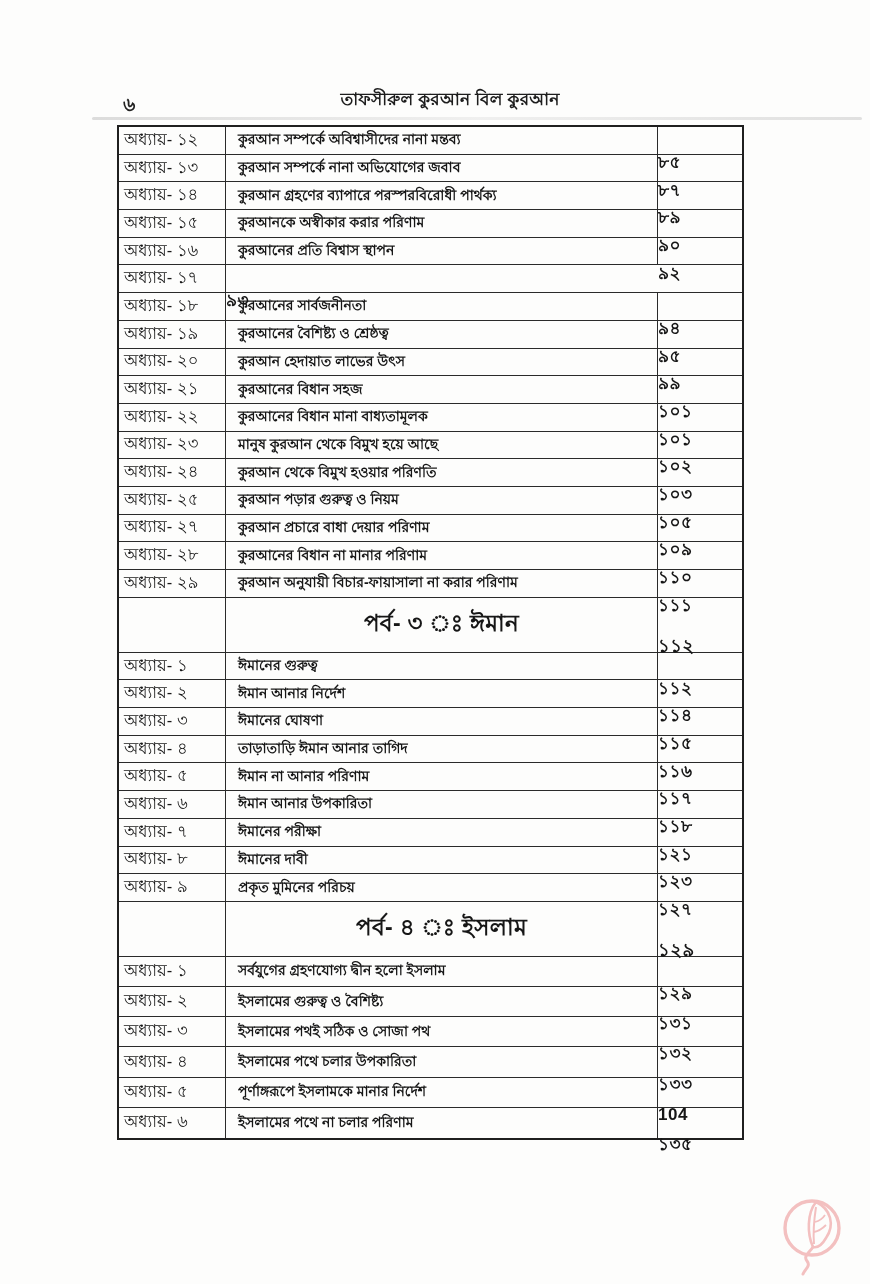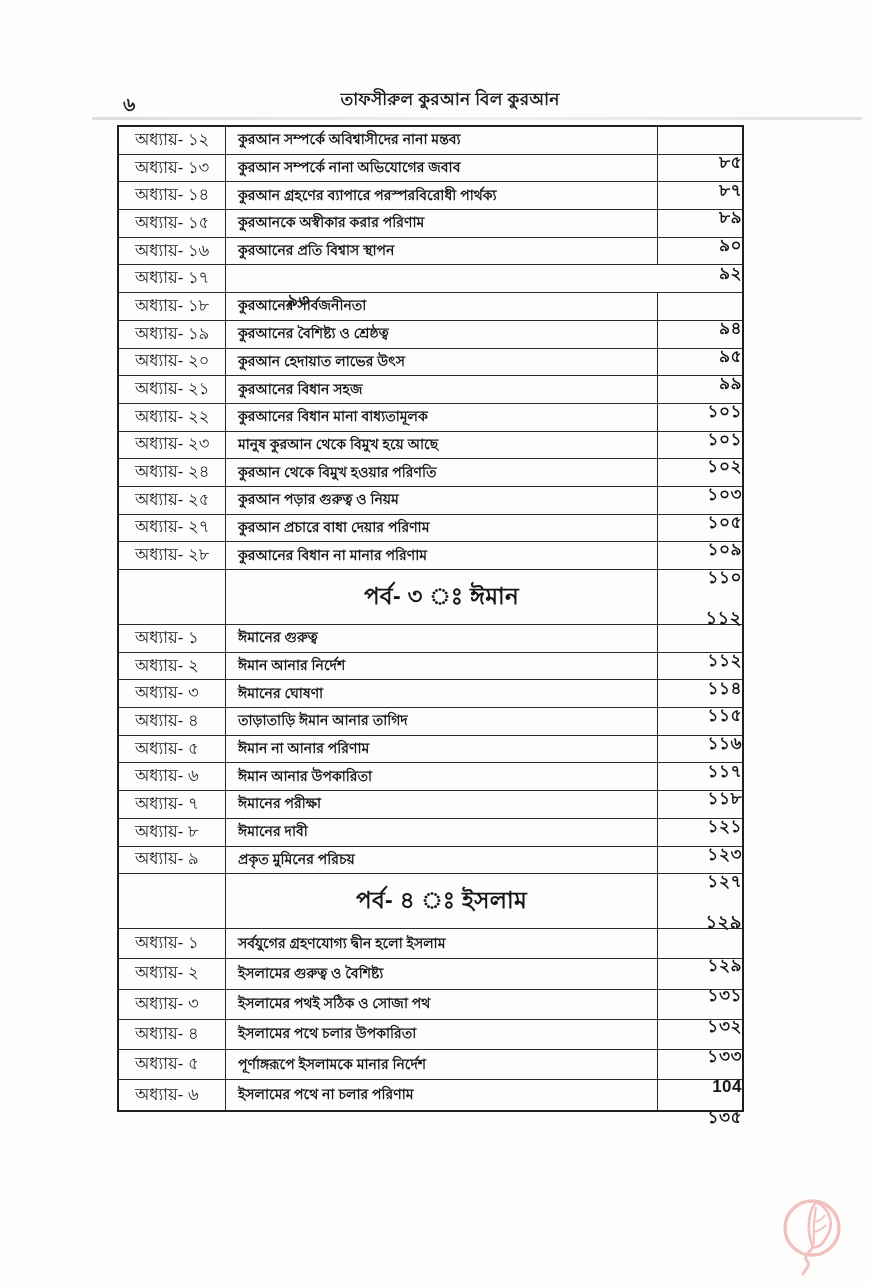--- a/index.html
+++ b/index.html
@@ -33,29 +33,29 @@
     height:27.7px;
     border-bottom:1.5px solid #2a2a2a;
     box-sizing:border-box;
   }
   .row.tall{height:30.2px;}
   .row.section{height:55px;}
   .row:last-child{border-bottom:none;}
   .c1{
     width:107px;flex:0 0 107px;align-self:stretch;display:flex;align-items:center;
     border-right:1.6px solid #2a2a2a;box-sizing:border-box;
-    padding-left:16px;font-size:16.5px;white-space:nowrap;
+    padding-left:5px;font-size:16.5px;white-space:nowrap;
   }
   .c2{
     flex:1 1 auto;align-self:stretch;display:flex;align-items:center;
     border-right:1.6px solid #2a2a2a;box-sizing:border-box;
     padding-left:12px;font-size:14px;white-space:nowrap;overflow:hidden;font-weight:bold;
   }
   .c3{
-    width:84px;flex:0 0 84px;text-align:right;
+    width:84px;flex:0 0 84px;text-align:left;
     font-size:17px;font-weight:600;letter-spacing:.5px;margin-top:45px;
   }
   .section .c2{
     justify-content:center;padding-left:0;
     font-size:23px;font-weight:700;letter-spacing:.3px;
   }
   .section .c3{font-size:18px;font-weight:700;}
   .watermark{
     position:absolute;left:778px;top:1192px;width:70px;height:86px;
     opacity:.75;
@@ -140,20 +140,25 @@
     </div>
     <div class="row">
       <div class="c1">অধ্যায়- ২৭</div>
       <div class="c2">কুরআন প্রচারে বাধা দেয়ার পরিণাম</div>
       <div class="c3">১০৯</div>
     </div>
     <div class="row">
       <div class="c1">অধ্যায়- ২৮</div>
       <div class="c2">কুরআনের বিধান না মানার পরিণাম</div>
       <div class="c3">১১০</div>
+    </div>
+    <div class="row">
+      <div class="c1">অধ্যায়- ২৯</div>
+      <div class="c2">কুরআন অনুযায়ী বিচার-ফায়াসালা না করার পরিণাম</div>
+      <div class="c3">১১১</div>
     </div>
     <div class="row section">
       <div class="c1"></div>
       <div class="c2">পর্ব- ৩ ঃ  ঈমান</div>
       <div class="c3">১১২</div>
     </div>
     <div class="row">
       <div class="c1">অধ্যায়- ১</div>
       <div class="c2">ঈমানের গুরুত্ব</div>
       <div class="c3">১১২</div>

